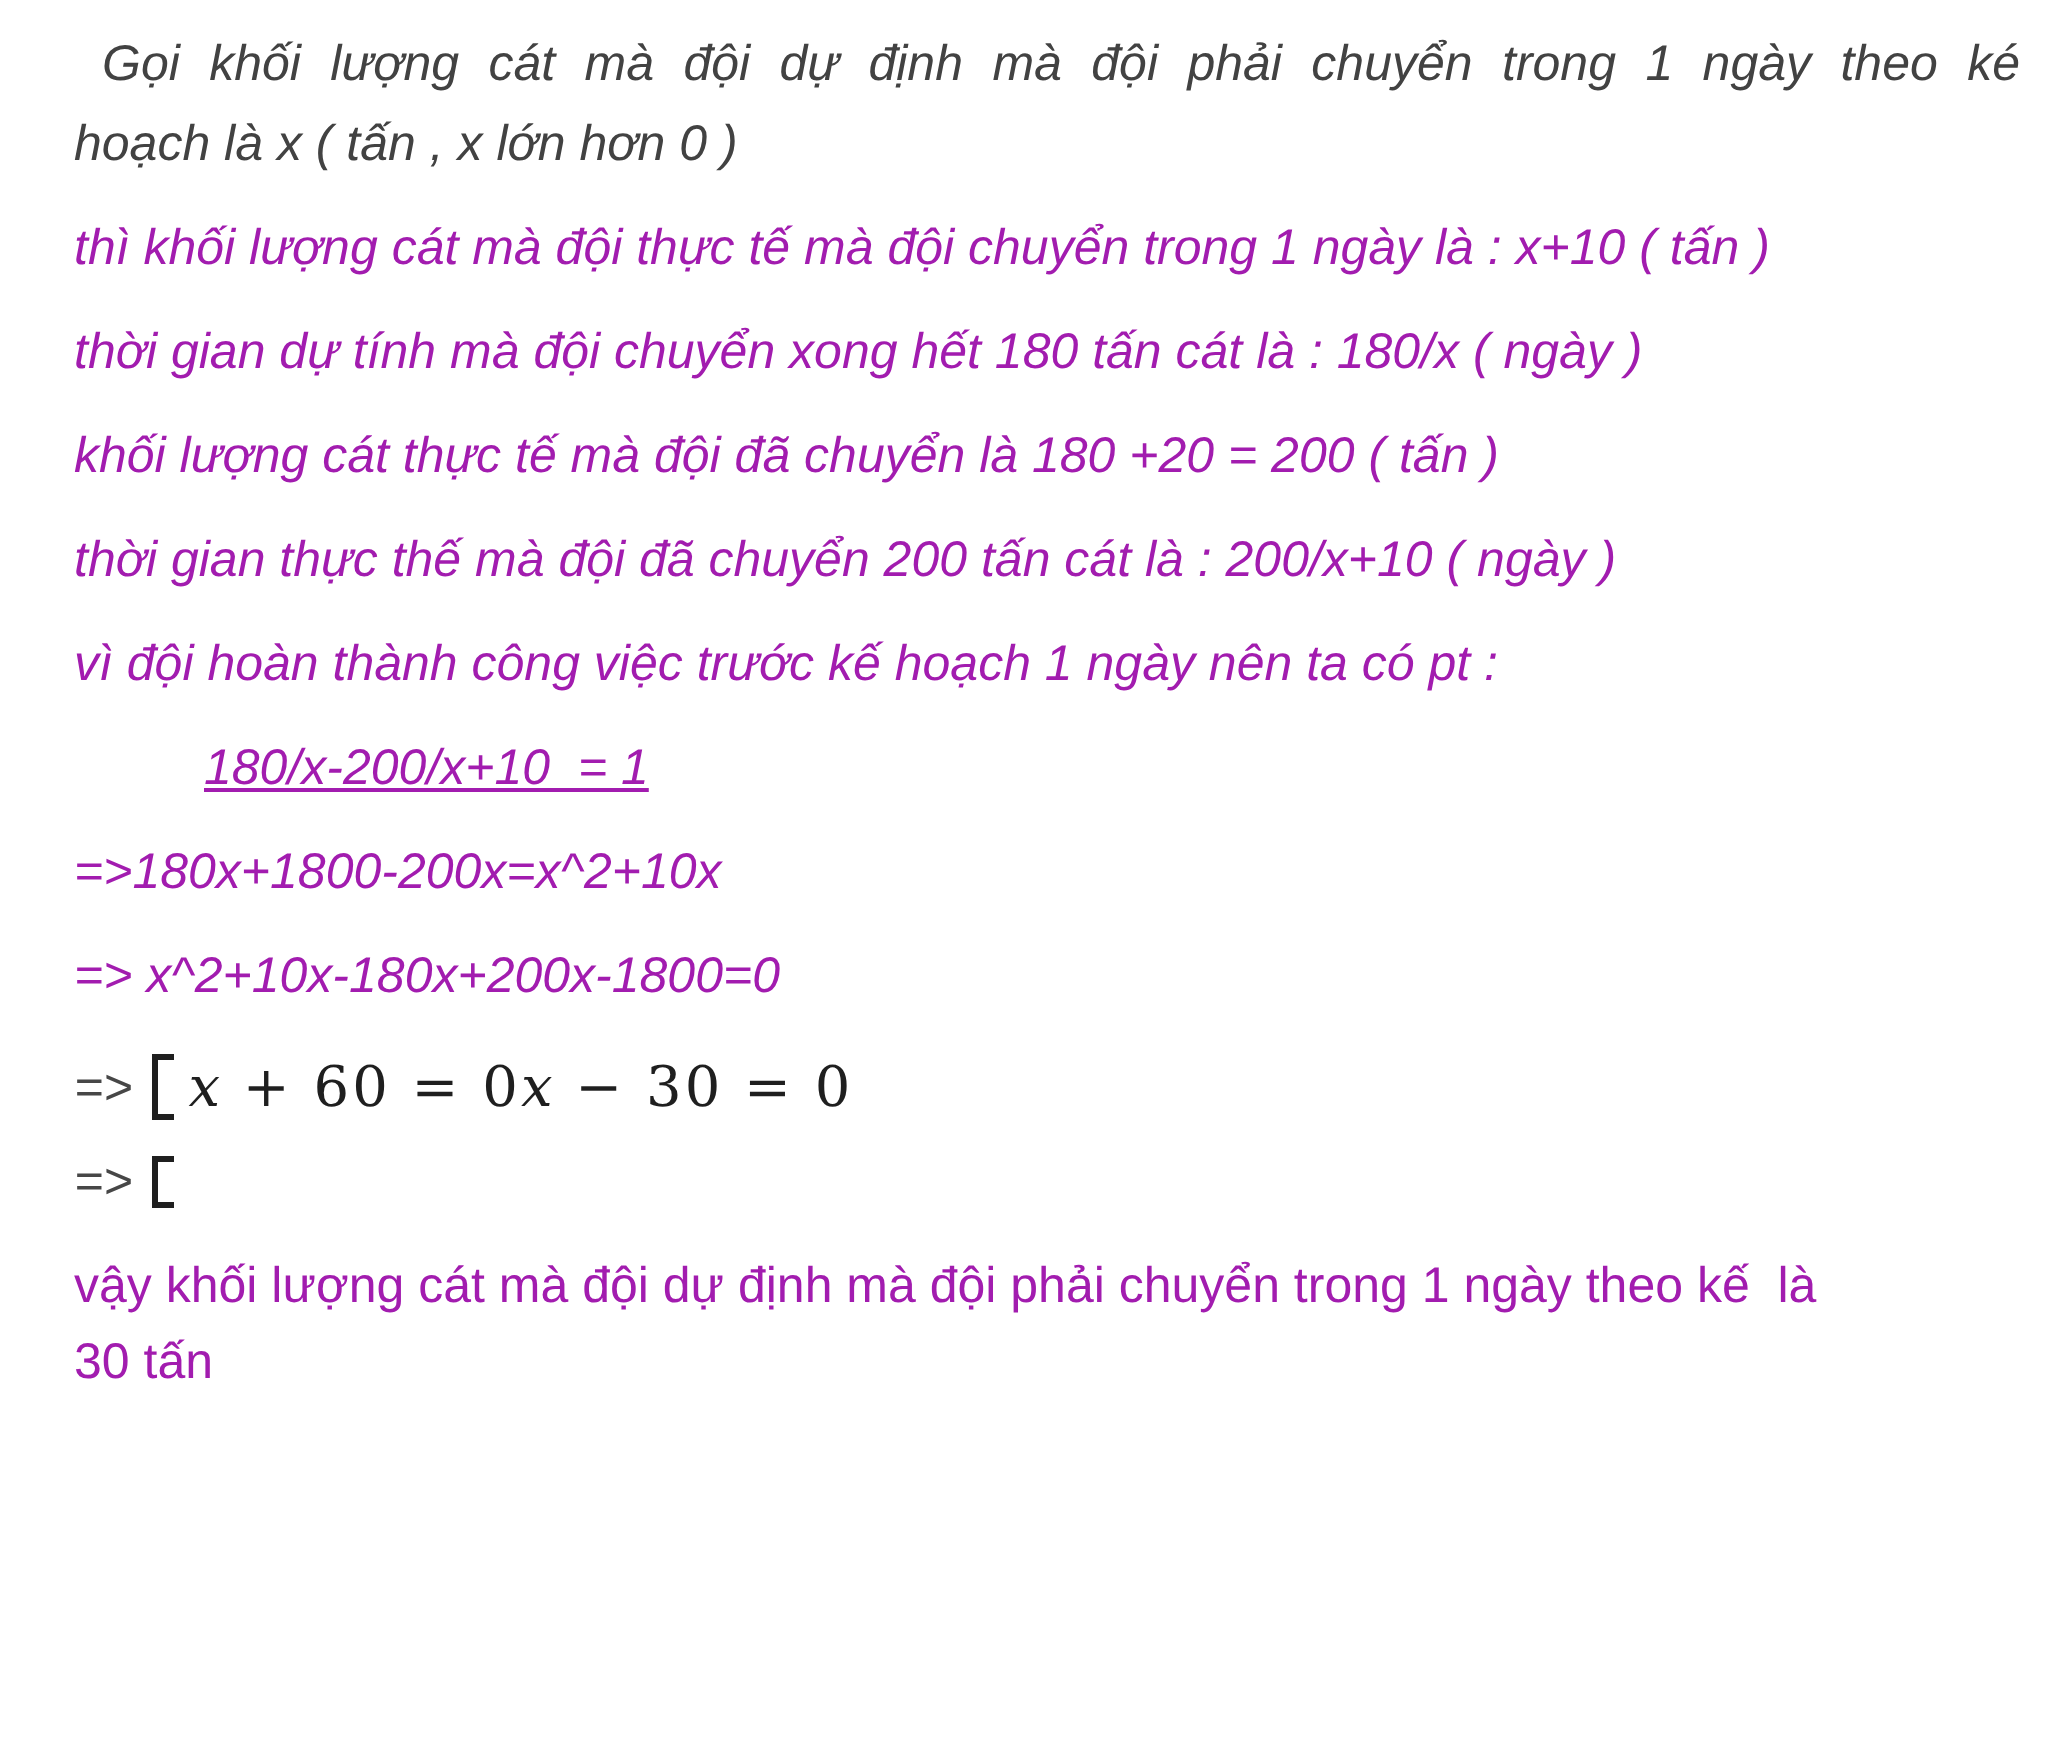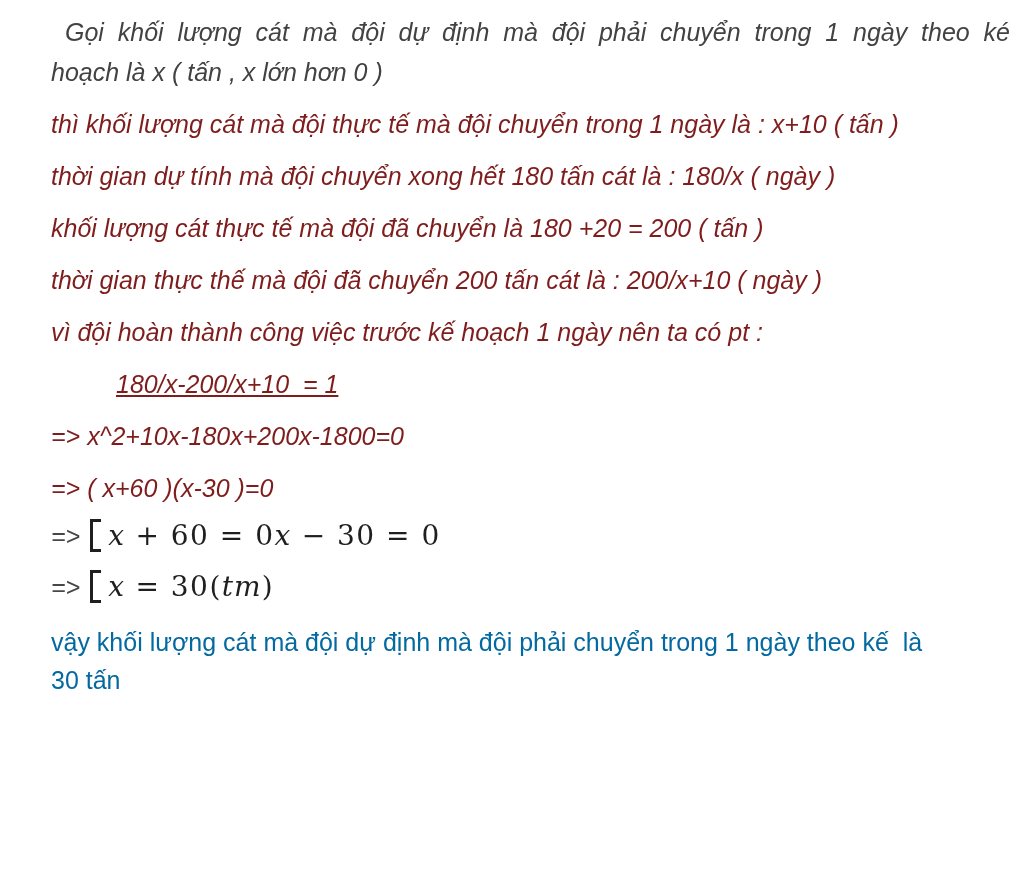--- a/index.html
+++ b/index.html
@@ -5,21 +5,21 @@
   * { box-sizing: border-box; }
   html, body { margin: 0; padding: 0; }
   body {
     width: 1024px; height: 882px;
     background: #ffffff;
     overflow: hidden;
     font-family: "Liberation Sans", sans-serif;
   }
   .doc {
     width: 1024px; height: 628px;
-    padding: 12px 14px 0 51px;
+    padding: 12px 14px 0 37px;
     color: #464646;
   }
   
   .intro {
     margin: 0 0 17px 0;
     font-style: italic;
     font-size: 25px;
     line-height: 40px;
     color: #424242;
   }
@@ -31,21 +31,21 @@
   }
   .intro .l2 { display: block; font-style: italic; }
 
   
   .para {
     margin: 0 0 22px 0;
     font-style: italic;
     font-size: 25px;
     line-height: 30px;
     white-space: pre-wrap;
-    color: #7f1d1d;
+    color: #a21caf;
   }
   .eq-indent { padding-left: 65px; text-decoration: underline; }
   .tight { margin-bottom: 8px; }
 
   
   .cases-row {
     display: flex;
     align-items: center;
     margin: 14px 0 12px 0;
   }
@@ -73,21 +73,21 @@
     color: #1f1f1f;
     white-space: pre;
   }
   .math-line i { letter-spacing: 1px; }
 
   
   .conclusion {
     margin-top: 18px;
     font-size: 25px;
     line-height: 38px;
-    color: #0369a1;
+    color: #a21caf;
   }
   .conclusion .cl { display: block; white-space: pre; }
 </style>
 </head>
 <body>
 
 <div class="doc">
 
   <p class="intro">
     <span class="l1">Gọi khối lượng cát mà đội dự định mà đội phải chuyển trong 1 ngày theo ké</span>
@@ -95,37 +95,36 @@
   </p>
 
   <p class="para">thì khối lượng cát mà đội thực tế mà đội chuyển trong 1 ngày là : x+10 ( tấn )</p>
   <p class="para">thời gian dự tính mà đội chuyển xong hết 180 tấn cát là : 180/x ( ngày )</p>
   <p class="para">khối lượng cát thực tế mà đội đã chuyển là 180 +20 = 200 ( tấn )</p>
   <p class="para">thời gian thực thế mà đội đã chuyển 200 tấn cát là : 200/x+10 ( ngày )</p>
   <p class="para">vì đội hoàn thành công việc trước kế hoạch 1 ngày nên ta có pt :</p>
 
   <p class="para eq-indent">180/x-200/x+10  = 1</p>
 
+  <p class="para">=&gt;180x+1800-200x=x^2+10x</p>
   <p class="para">=&gt; x^2+10x-180x+200x-1800=0</p>
-  <p class="para tight">=&gt; ( x+60 )(x-30 )=0</p>
 
   <div class="cases-row">
     <span class="arrow">=&gt;</span>
     <span class="lbracket"></span>
     <span class="cases">
       <span class="math-line"><i>x</i> + 60 = 0</span>
       <span class="math-line"><i>x</i> − 30 = 0</span>
     </span>
   </div>
 
   <div class="cases-row">
     <span class="arrow">=&gt;</span>
     <span class="lbracket"></span>
     <span class="cases">
-      <span class="math-line"><i>x</i> = 30(<i>tm</i>)</span>
     </span>
   </div>
 
   <p class="conclusion">
     <span class="cl">vậy khối lượng cát mà đội dự định mà đội phải chuyển trong 1 ngày theo kế  là</span>
     <span class="cl">30 tấn</span>
   </p>
 
 </div>
 

